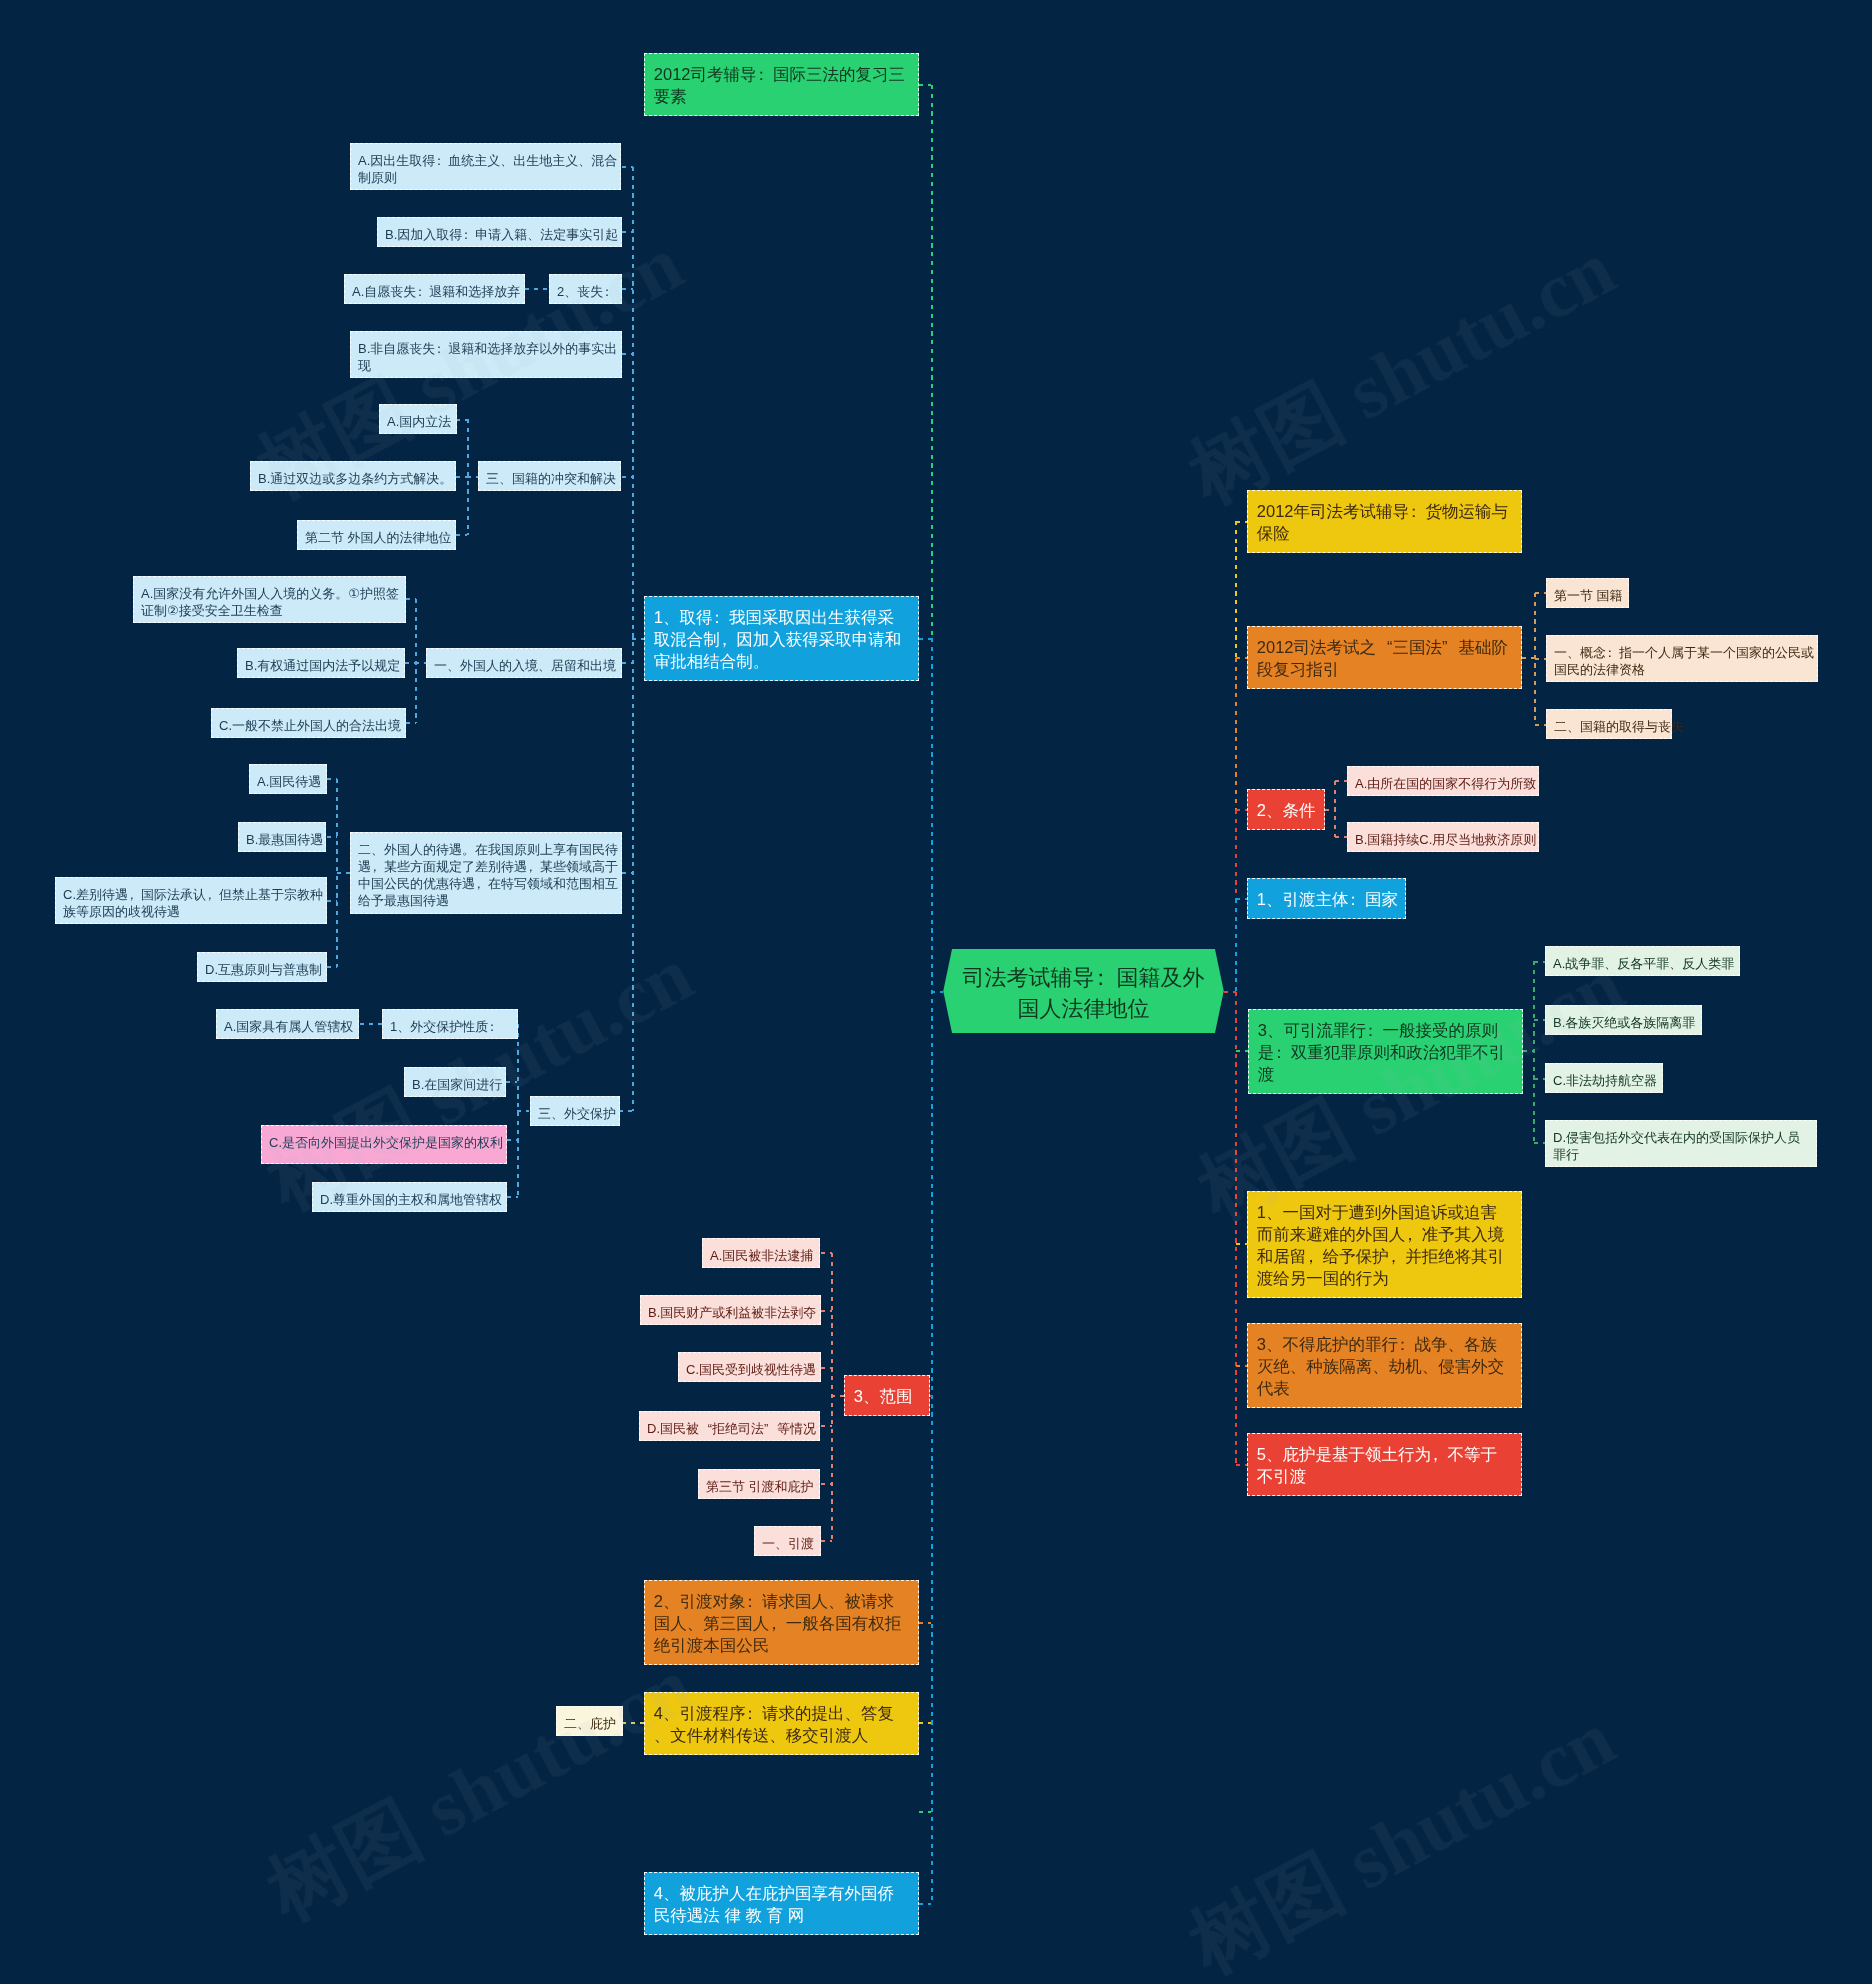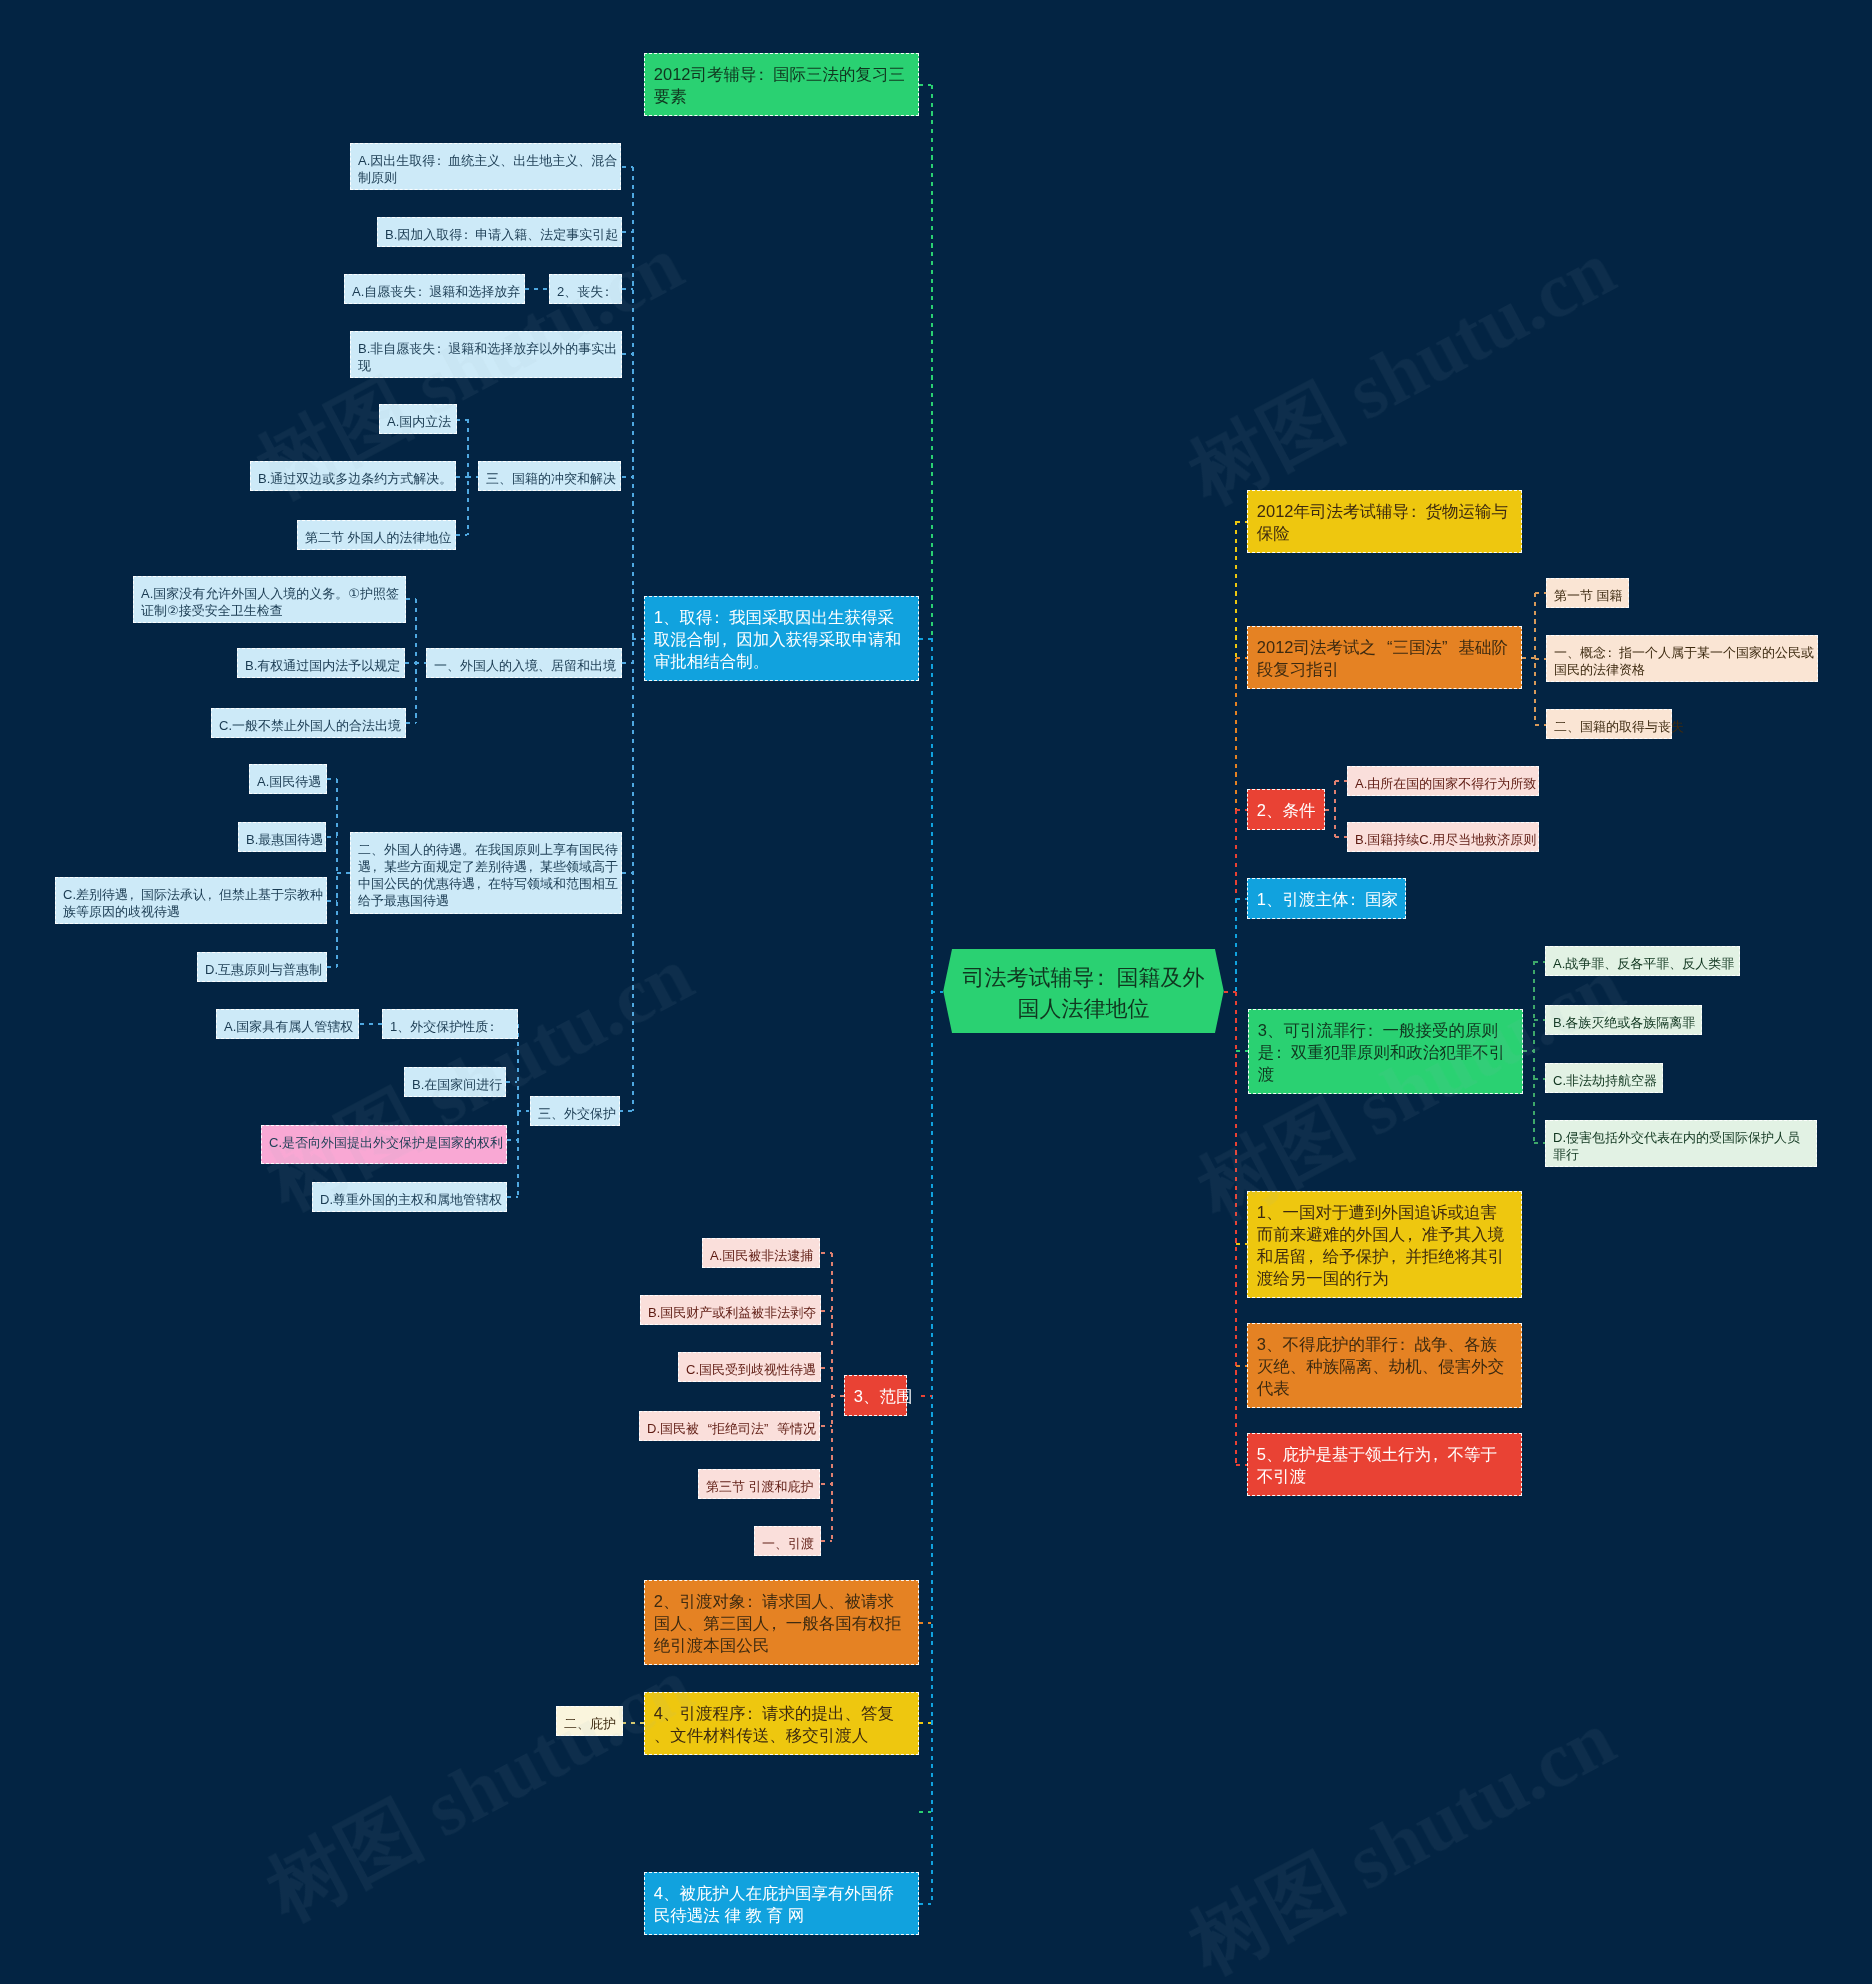--- a/index.html
+++ b/index.html
@@ -151,21 +151,21 @@
     <div class="node lvl2" style="left: 238px; top: 822px; width: 88px; height: 30px; background: rgb(205, 234, 248); color: rgb(26, 59, 82);"><span>B.最惠国待遇</span></div>
     <div class="node lvl2" style="left: 55px; top: 877px; width: 272px; height: 47px; background: rgb(205, 234, 248); color: rgb(26, 59, 82);"><span>C.差别待遇<span class="fwl">，</span>国际法承认<span class="fwl">，</span>但禁止基于宗教种
 族等原因的歧视待遇</span></div>
     <div class="node lvl2" style="left: 197px; top: 952px; width: 130px; height: 30px; background: rgb(205, 234, 248); color: rgb(26, 59, 82);"><span>D.互惠原则与普惠制</span></div>
     <div class="node lvl2" style="left: 530px; top: 1096px; width: 90px; height: 30px; background: rgb(205, 234, 248); color: rgb(26, 59, 82);"><span>三、外交保护</span></div>
     <div class="node lvl2" style="left: 382px; top: 1009px; width: 136px; height: 30px; background: rgb(205, 234, 248); color: rgb(26, 59, 82);"><span>1、外交保护性质<span class="fwl">：</span></span></div>
     <div class="node lvl2" style="left: 216px; top: 1009px; width: 143px; height: 30px; background: rgb(205, 234, 248); color: rgb(26, 59, 82);"><span>A.国家具有属人管辖权</span></div>
     <div class="node lvl2" style="left: 404px; top: 1067px; width: 102px; height: 30px; background: rgb(205, 234, 248); color: rgb(26, 59, 82);"><span>B.在国家间进行</span></div>
     <div class="node lvl2" style="left: 261px; top: 1125px; width: 246px; height: 39px; background: #f9a8d4; color: rgb(26, 59, 82);"><span>C.是否向外国提出外交保护是国家的权利</span></div>
     <div class="node lvl2" style="left: 312px; top: 1182px; width: 195px; height: 30px; background: rgb(205, 234, 248); color: rgb(26, 59, 82);"><span>D.尊重外国的主权和属地管辖权</span></div>
-    <div class="node lvl1" style="left: 844px; top: 1375px; width: 63px; height: 41px; background: rgb(233, 66, 52); color: rgb(255, 255, 255);"><span>3、范围</span></div>
+    <div class="node lvl1" style="left: 844px; top: 1375px; width: 86px; height: 41px; background: rgb(233, 66, 52); color: rgb(255, 255, 255);"><span>3、范围</span></div>
     <div class="node lvl2" style="left: 702px; top: 1238px; width: 118px; height: 30px; background: rgb(250, 223, 219); color: rgb(94, 27, 18);"><span>A.国民被非法逮捕</span></div>
     <div class="node lvl2" style="left: 640px; top: 1295px; width: 181px; height: 30px; background: rgb(250, 223, 219); color: rgb(94, 27, 18);"><span>B.国民财产或利益被非法剥夺</span></div>
     <div class="node lvl2" style="left: 678px; top: 1352px; width: 143px; height: 30px; background: rgb(250, 223, 219); color: rgb(94, 27, 18);"><span>C.国民受到歧视性待遇</span></div>
     <div class="node lvl2" style="left: 639px; top: 1411px; width: 181px; height: 30px; background: rgb(250, 223, 219); color: rgb(94, 27, 18);"><span>D.国民被<span class="fwo">“</span>拒绝司法<span class="fwc">”</span>等情况</span></div>
     <div class="node lvl2" style="left: 698px; top: 1469px; width: 122px; height: 30px; background: rgb(250, 223, 219); color: rgb(94, 27, 18);"><span>第三节 引渡和庇护</span></div>
     <div class="node lvl2" style="left: 754px; top: 1526px; width: 67px; height: 30px; background: rgb(250, 223, 219); color: rgb(94, 27, 18);"><span>一、引渡</span></div>
     <div class="node lvl1" style="left: 644px; top: 1580px; width: 275px; height: 85px; background: rgb(229, 130, 35); color: rgb(61, 42, 16);"><span>2、引渡对象<span class="fwl">：</span>请求国人、被请求
 国人、第三国人<span class="fwl">，</span>一般各国有权拒
 绝引渡本国公民</span></div>
     <div class="node lvl1" style="left: 644px; top: 1692px; width: 275px; height: 63px; background: rgb(238, 199, 15); color: rgb(61, 42, 16);"><span>4、引渡程序<span class="fwl">：</span>请求的提出、答复

